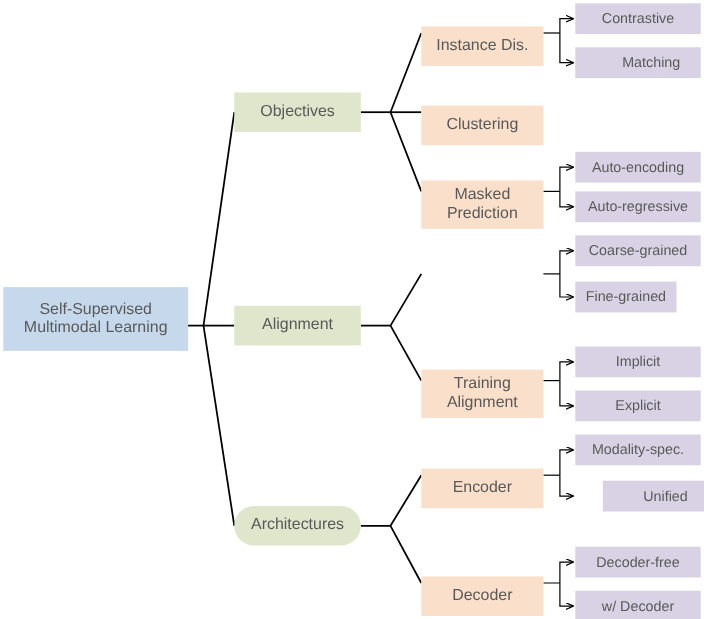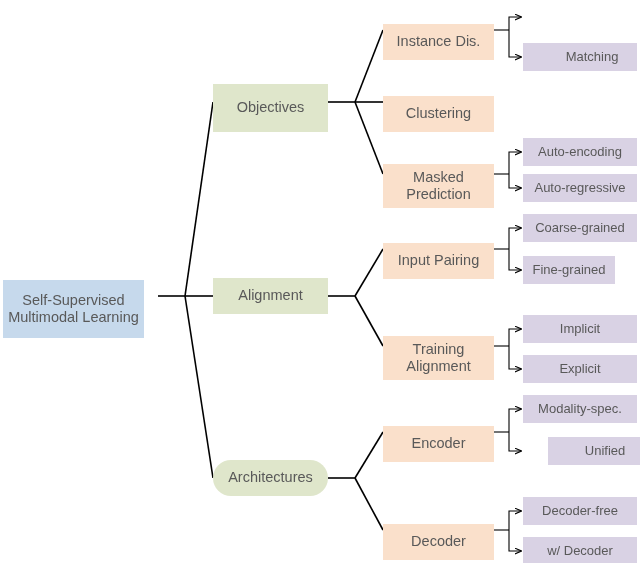--- a/index.html
+++ b/index.html
@@ -111,61 +111,61 @@
       <path d="M494,432 L509,432"></path>
       <path d="M509,432 L509,409 L521,409" marker-end="url(#arrow)"></path>
       <path d="M509,432 L509,451 L521,451" marker-end="url(#arrow)"></path>
 
       <path d="M494,530 L509,530"></path>
       <path d="M509,530 L509,511 L521,511" marker-end="url(#arrow)"></path>
       <path d="M509,530 L509,551 L521,551" marker-end="url(#arrow)"></path>
     </g>
   </svg>
 
-  <div class="node node-root" style="left:3px; top:280px; width:141px; height:58px;">
+  <div class="node node-root" style="left:3px; top:261px; width:168px; height:58px;">
     <span>Self-Supervised
 Multimodal Learning</span>
   </div>
 
-  <div class="node node-l1" style="left:213px; top:84px; width:115px; height:48px;">
+  <div class="node node-l1" style="left:213px; top:84px; width:115px; height:36px;">
     <span>Objectives</span>
   </div>
   <div class="node node-l1" style="left:213px; top:278px; width:115px; height:36px;">
     <span>Alignment</span>
   </div>
   <div class="node node-l1" style="left:213px; top:460px; width:115px; height:36px;border-radius:18px;">
     <span>Architectures</span>
   </div>
 
   <div class="node node-l2" style="left:383px; top:12px; width:111px; height:36px;">
     <span>Instance Dis.</span>
   </div>
   <div class="node node-l2" style="left:383px; top:84px; width:111px; height:36px;">
     <span>Clustering</span>
   </div>
   <div class="node node-l2" style="left:383px; top:152px; width:111px; height:44px;">
     <span>Masked
 Prediction</span>
   </div>
 
-  <div class="node node-l2" style="left:383px; top:231px; width:111px; height:36px;">
-    <span>Input Pairing</span>
-  </div>
   <div class="node node-l2" style="left:383px; top:324px; width:111px; height:44px;">
     <span>Training
 Alignment</span>
   </div>
 
   <div class="node node-l2" style="left:383px; top:414px; width:111px; height:36px;">
     <span>Encoder</span>
   </div>
   <div class="node node-l2" style="left:383px; top:512px; width:111px; height:36px;">
     <span>Decoder</span>
   </div>
 
+  <div class="node node-leaf" style="left:523px; top:3px; width:114px; height:28px;">
+    <span>Contrastive</span>
+  </div>
   <div class="node node-leaf" style="left:523px; top:43px; width:114px; height:28px;padding-left:24px;">
     <span>Matching</span>
   </div>
 
   <div class="node node-leaf" style="left:523px; top:138px; width:114px; height:28px;">
     <span>Auto-encoding</span>
   </div>
   <div class="node node-leaf" style="left:523px; top:174px; width:114px; height:28px;">
     <span>Auto-regressive</span>
   </div>

